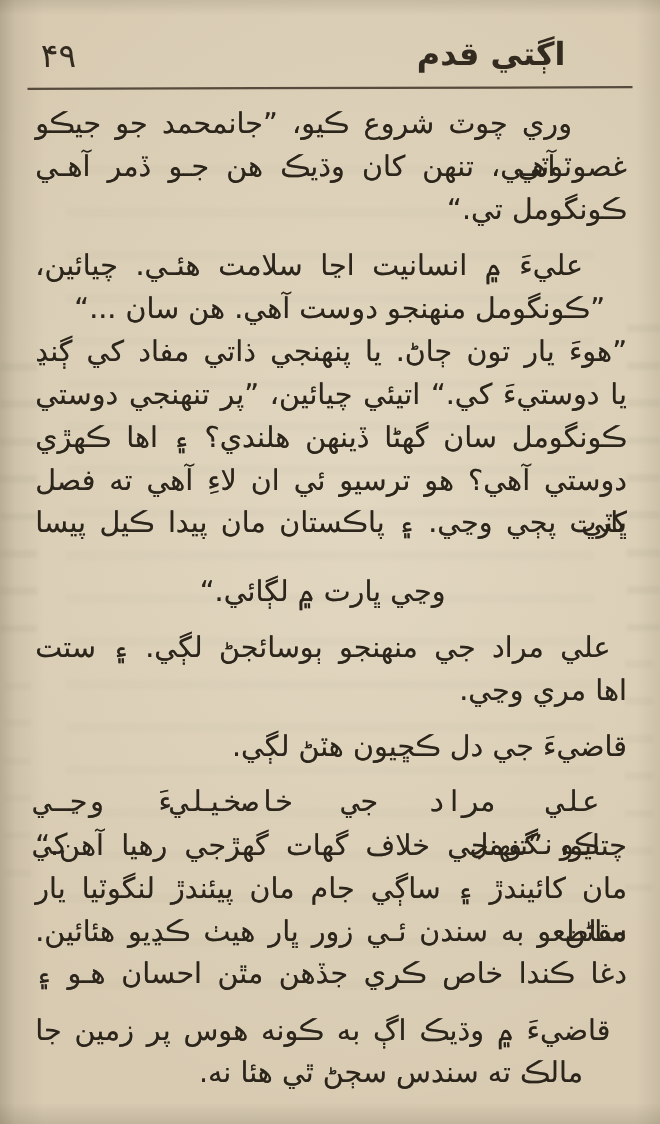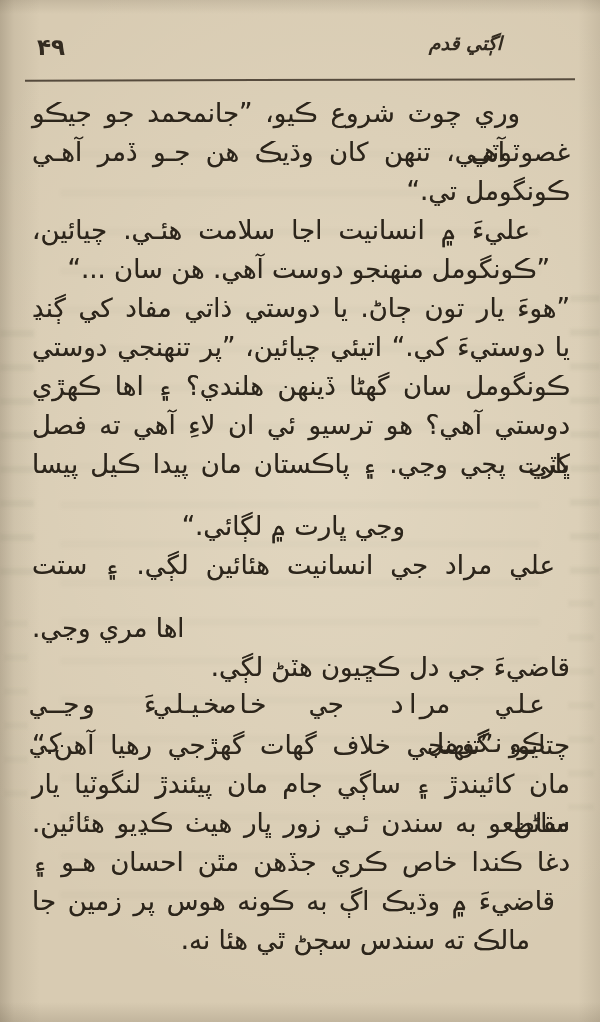--- a/index.html
+++ b/index.html
@@ -27,25 +27,25 @@
   .g1{left:0;top:330px;width:34px;height:250px;}
   .g2{right:0;top:295px;width:30px;height:280px;}
   .g3{right:6px;top:600px;width:26px;height:210px;opacity:.35;}
   .g4{left:4px;top:620px;width:24px;height:180px;opacity:.3;}
   .g5{left:60px;top:150px;width:480px;height:760px;opacity:.14;
       background:repeating-linear-gradient(180deg,
         rgba(105,110,82,.20) 0 8px, rgba(0,0,0,0) 8px 39px);}
   .header{position:absolute;top:30px;left:0;right:0;height:40px;color:#332b20;}
   .pageno{
     position:absolute;left:37px;top:4px;
-    font-size:23px;font-weight:bold;letter-spacing:1px;direction:ltr;
+    font-size:30px;font-weight:normal;letter-spacing:1px;direction:ltr;
   }
   .title{
-    position:absolute;right:98px;top:2px;
-    font-size:19px;font-weight:600;font-style:italic;
+    position:absolute;right:86px;top:2px;
+    font-size:29px;font-weight:600;
   }
   .rule{
     position:absolute;top:79px;left:25px;right:25px;height:0;
     border-top:2px solid rgba(62,52,40,.85);
     transform:rotate(-.15deg);
   }
   #text-column{
     position:absolute;top:94px;left:32px;right:30px;
     color:#2c251b;font-size:26px;font-weight:500;
     text-shadow:0 0 .5px rgba(44,37,27,.55);
@@ -53,22 +53,22 @@
   .line{
     direction:rtl;height:39px;line-height:39px;
     white-space:nowrap;overflow:visible;
   }
   .line.justify{
     white-space:normal;
     text-align:justify;
     text-align-last:justify;
   }
   .line.alignright{text-align:right;}
-  .line.alignleft{text-align:left;margin-top:24px;}
-  .line.parastart{margin-top:0;}
+  .line.alignleft{text-align:right;}
+  .line.parastart{margin-top:12px;}
 </style>
 </head>
 <body>
 
 <div class="page">
   <div class="ghost g1"></div>
   <div class="ghost g2"></div>
   <div class="ghost g3"></div>
   <div class="ghost g4"></div>
   <div class="ghost g5"></div>
@@ -78,27 +78,27 @@
     <span class="title">اڳتي قدم</span>
   </div>
   <div class="rule"></div>
 
   <div id="text-column">
       <div class="line justify" style="padding-right: 50px;">وري چوٽ شروع ڪيو، ”جانمحمد جو جيڪو ٽوٽي</div>
       <div class="line justify">غصو آهـي، تنهن کان وڌيڪ هن جـو ڏمر آهـي</div>
       <div class="line alignright">ڪونگومل تي.“</div>
       <div class="line justify parastart" style="padding-right: 40px;">عليءَ ۾ انسانيت اڃا سلامت هئـي. چيائين،</div>
       <div class="line alignright" style="padding-right: 20px;">”ڪونگومل منهنجو دوست آهي. هن سان ...“</div>
-      <div class="line justify">”هوءَ يار تون ڄاڻ. يا دوستي ذاتي مفاد کي ڳنڍ</div>
+      <div class="line justify">”هوءَ يار تون ڄاڻ. يا پنهنجي ذاتي مفاد کي ڳنڍ</div>
       <div class="line justify">يا دوستيءَ کي.“ اتيئي چيائين، ”پر تنهنجي دوستي</div>
       <div class="line justify">ڪونگومل سان گهڻا ڏينهن هلندي؟ ۽ اها ڪهڙي</div>
       <div class="line justify">دوستي آهي؟ هو ترسيو ئي ان لاءِ آهي ته فصل کٽي</div>
       <div class="line justify">ڀارت پڄي وڃي. ۽ پاڪستان مان پيدا ڪيل پيسا</div>
       <div class="line alignright" style="padding-right: 165px; margin-top: 23px;">وڃي ڀارت ۾ لڳائي.“</div>
-      <div class="line justify parastart" style="padding-right: 15px;">علي مراد جي انسانيت هئائين لڳي. ۽ ستت</div>
+      <div class="line justify parastart" style="padding-right: 15px;">علي مراد جي منهنجو ٻوسائجڻ لڳي. ۽ ستت</div>
       <div class="line alignleft">اها مري وڃي.</div>
       <div class="line alignright parastart">قاضيءَ جي دل ڪڇيون هٽڻ لڳي.</div>
       <div class="line justify parastart" style="padding-right: 25px; font-family: Liberation Mono, monospace;">علي مراد جي خاصخيليءَ وڃـي ڪونگومل کي</div>
       <div class="line justify">چتايو، ”تنهنجي خلاف گهات گهڙجي رهيا آهن.“</div>
       <div class="line justify">مان کائيندڙ ۽ ساڳي جام مان پيئندڙ لنگوٽيا يار ساڻن</div>
       <div class="line justify">مقاطعو به سندن ئـي زور ڀار هيٺ ڪڍيو هئائين.</div>
       <div class="line justify">دغا ڪندا خاص ڪري جڏهن مٿن احسان هـو ۽</div>
       <div class="line justify parastart" style="padding-right: 15px;">قاضيءَ ۾ وڌيڪ اڳ به ڪونه هوس پر زمين جا</div>
       <div class="line alignright" style="padding-right: 40px;">مالڪ ته سندس سڄڻ ٿي هئا نه.</div>
     </div>

